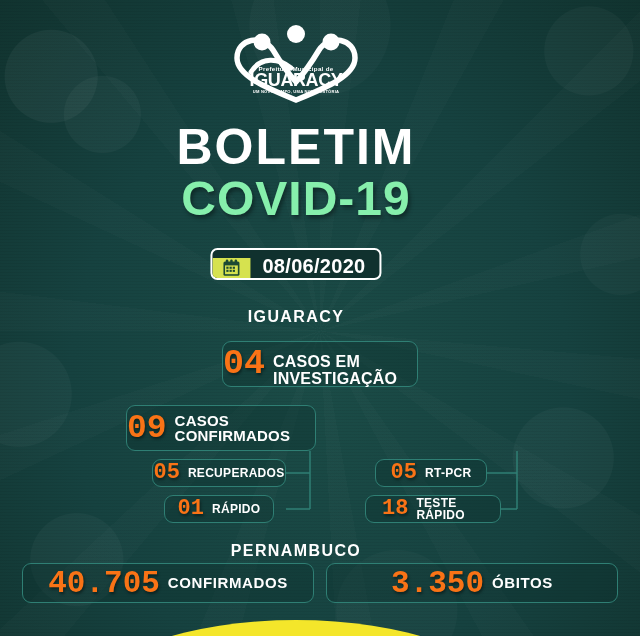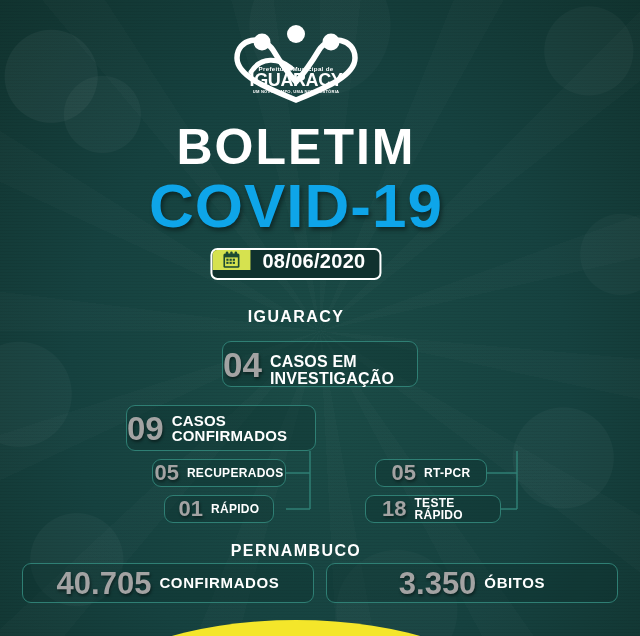--- a/index.html
+++ b/index.html
@@ -67,29 +67,29 @@
   
   #boletim{
     position:absolute; left:0; right:0; top:122px;
     text-align:center;
     color:#ffffff;
     font-size:50px; font-weight:700; letter-spacing:2px; line-height:1;
   }
   #covid{
     position:absolute; left:0; right:0; top:175px;
     text-align:center;
-    color:#0ea5e9;
-    font-size:62px; font-weight:900; letter-spacing:1px; line-height:1;
+    color:#86efac;
+    font-size:48px; font-weight:900; letter-spacing:1px; line-height:1;
     text-shadow:2px 3px 4px rgba(0,0,0,.40);
   }
 
   
   #date-badge{
     position:absolute; left:50%; top:248px; transform:translateX(-50%);
-    display:flex; align-items:flex-start;
+    display:flex; align-items:flex-end;
     height:32px;
     border:2px solid #ffffff;
     border-radius:7px;
     overflow:hidden;
     background:#10312e;
   }
   #date-icon-cell{
     width:38px;
     background:#d6e24f;
     display:flex; align-items:center; justify-content:center;
@@ -112,22 +112,23 @@
   
   .box{
     position:absolute;
     border:1.5px solid #2f7f74;
     border-radius:9px;
     background:rgba(11,47,44,.34);
     display:flex; align-items:center; justify-content:center;
     gap:8px;
   }
   .num{
-    color:#a3a3a3; font-weight:900; line-height:1;
+    color:#f97316; font-weight:900; line-height:1;
     text-shadow:1px 2px 3px rgba(0,0,0,.45);
+    font-family:Liberation Mono, monospace;
   }
   .lbl{
     color:#ffffff; font-weight:700; line-height:1.02;
     letter-spacing:.2px;
   }
 
   
   #box-investigacao{ left:222px; top:341px; width:196px; height:46px; }
   #box-investigacao .num{ font-size:35px; }
   #box-investigacao .lbl{ font-size:16px; text-align:left;margin-top:13px; }

